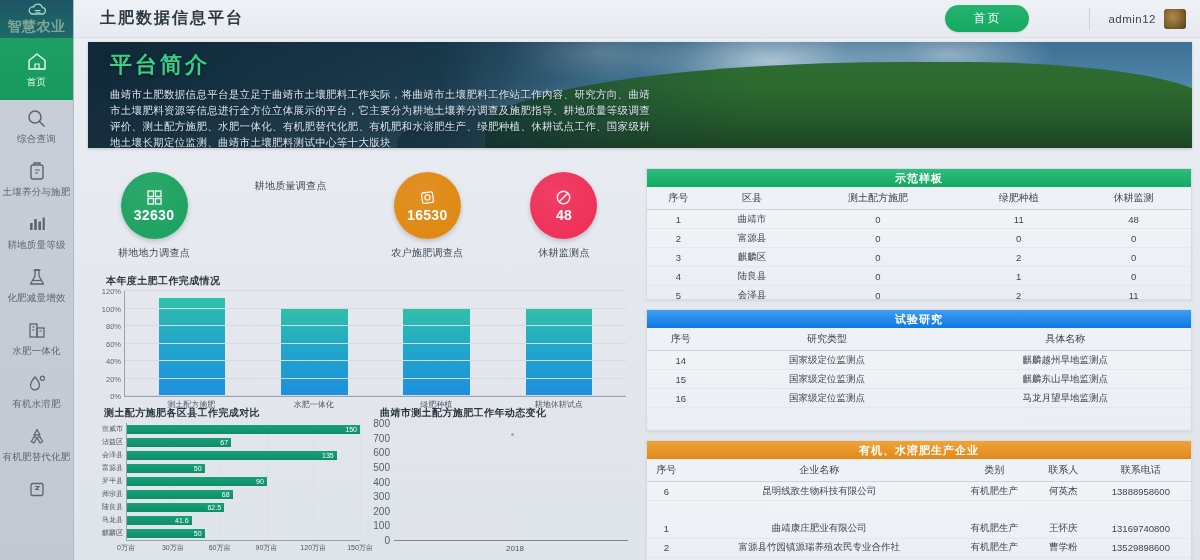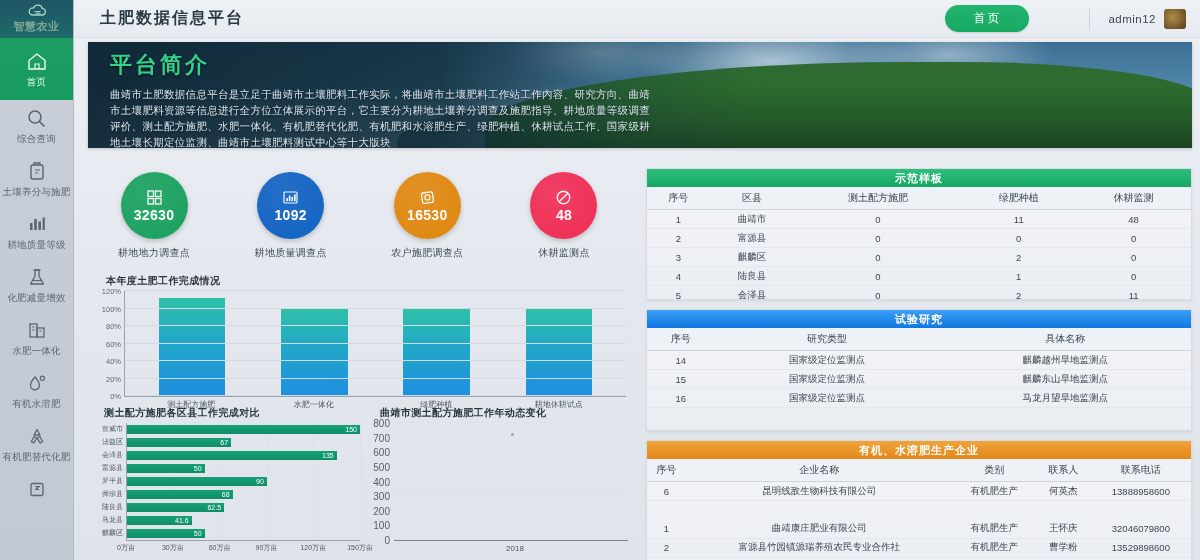--- a/index.html
+++ b/index.html
@@ -16,21 +16,21 @@
     background: linear-gradient(180deg,#c9cfd8 0%, #c3c9d3 100%);
     position: relative; z-index: 5;
     border-right: 1px solid #b4bac4;
   }
   .logo-box {
     height: 38px; background: linear-gradient(180deg,#1f5566 0%, #1d6a68 100%);
     display: flex; flex-direction: column; align-items: center; justify-content: center;
     color: #cfe3d8;
   }
   .logo-cloud { width: 22px; height: 14px; margin-bottom: 1px; }
-  .logo-text { font-size: 11px; letter-spacing: .5px; color: #7fa694; font-weight: bold; }
+  .logo-text { font-size: 14px; letter-spacing: .5px; color: #7fa694; font-weight: bold; }
   .nav-item {
     display: flex; flex-direction: column; align-items: center; justify-content: center;
     padding: 7px 2px 8px; color: #5b6470; text-align: center; cursor: pointer;
   }
   .nav-item.active {
     background: linear-gradient(180deg,#1e9e63 0%, #179a5d 100%);
     color: #eafaf0; height: 62px;
   }
   .nav-ico { height: 22px; display:flex; align-items:center; justify-content:center; margin-bottom:4px; }
   .nav-label { font-size: 9.5px; line-height: 12px; letter-spacing: .2px; }
@@ -319,32 +319,20 @@
                     <rect x="2" y="9.5" width="5.5" height="5.5" fill="none" stroke="#fff" stroke-width="1.3"></rect>
                     <rect x="9.5" y="9.5" width="5.5" height="5.5" fill="none" stroke="#fff" stroke-width="1.3"></rect>
                   </svg>
               </span>
               <span class="stat-val">32630</span>
             </div>
             <div class="stat-cap">耕地地力调查点</div>
           </div>
 
           <div class="stat">
-            <div class="stat-circle" id="sc1" style="background: radial-gradient(circle at 38% 30%, rgba(22, 102, 196, 0.933), rgb(22, 102, 196) 70%);">
-              <span class="stat-ico">
-                <svg width="17" height="15" viewBox="0 0 17 15">
-                    <rect x="2" y="2" width="13" height="11" rx="1" fill="none" stroke="#fff" stroke-width="1.2"></rect>
-                    <rect x="4.2" y="8" width="1.7" height="3.2" fill="#fff"></rect>
-                    <rect x="6.8" y="5.6" width="1.7" height="5.6" fill="#fff"></rect>
-                    <rect x="9.4" y="7" width="1.7" height="4.2" fill="#fff"></rect>
-                    <rect x="12" y="4.4" width="1.7" height="6.8" fill="#fff"></rect>
-                  </svg>
-              </span>
-              <span class="stat-val">1092</span>
-            </div>
             <div class="stat-cap">耕地质量调查点</div>
           </div>
 
           <div class="stat">
             <div class="stat-circle" id="sc2" style="background: radial-gradient(circle at 38% 30%, rgba(224, 138, 21, 0.933), rgb(224, 138, 21) 70%);">
               <span class="stat-ico">
                 <svg width="17" height="17" viewBox="0 0 17 17">
                     <rect x="3" y="3.4" width="11" height="10.5" rx="1.6" transform="rotate(-8 8.5 8.6)" fill="none" stroke="#fff" stroke-width="1.3"></rect>
                     <circle cx="8.5" cy="8.4" r="2.6" fill="none" stroke="#fff" stroke-width="1.2"></circle>
                   </svg>
@@ -636,21 +624,21 @@
                     <td>13888958600</td>
                   </tr>
                   <tr class="spacer-row">
                     <td colspan="5"></td>
                   </tr>
                   <tr>
                     <td>1</td>
                     <td>曲靖康庄肥业有限公司</td>
                     <td>有机肥生产</td>
                     <td>王怀庆</td>
-                    <td>32046079800</td>
+                    <td>13169740800</td>
                   </tr>
                   <tr>
                     <td>2</td>
                     <td>富源县竹园镇源瑞养殖农民专业合作社</td>
                     <td>有机肥生产</td>
                     <td>曹学粉</td>
                     <td>13529898600</td>
                   </tr>
                 </tbody>
             </table>

